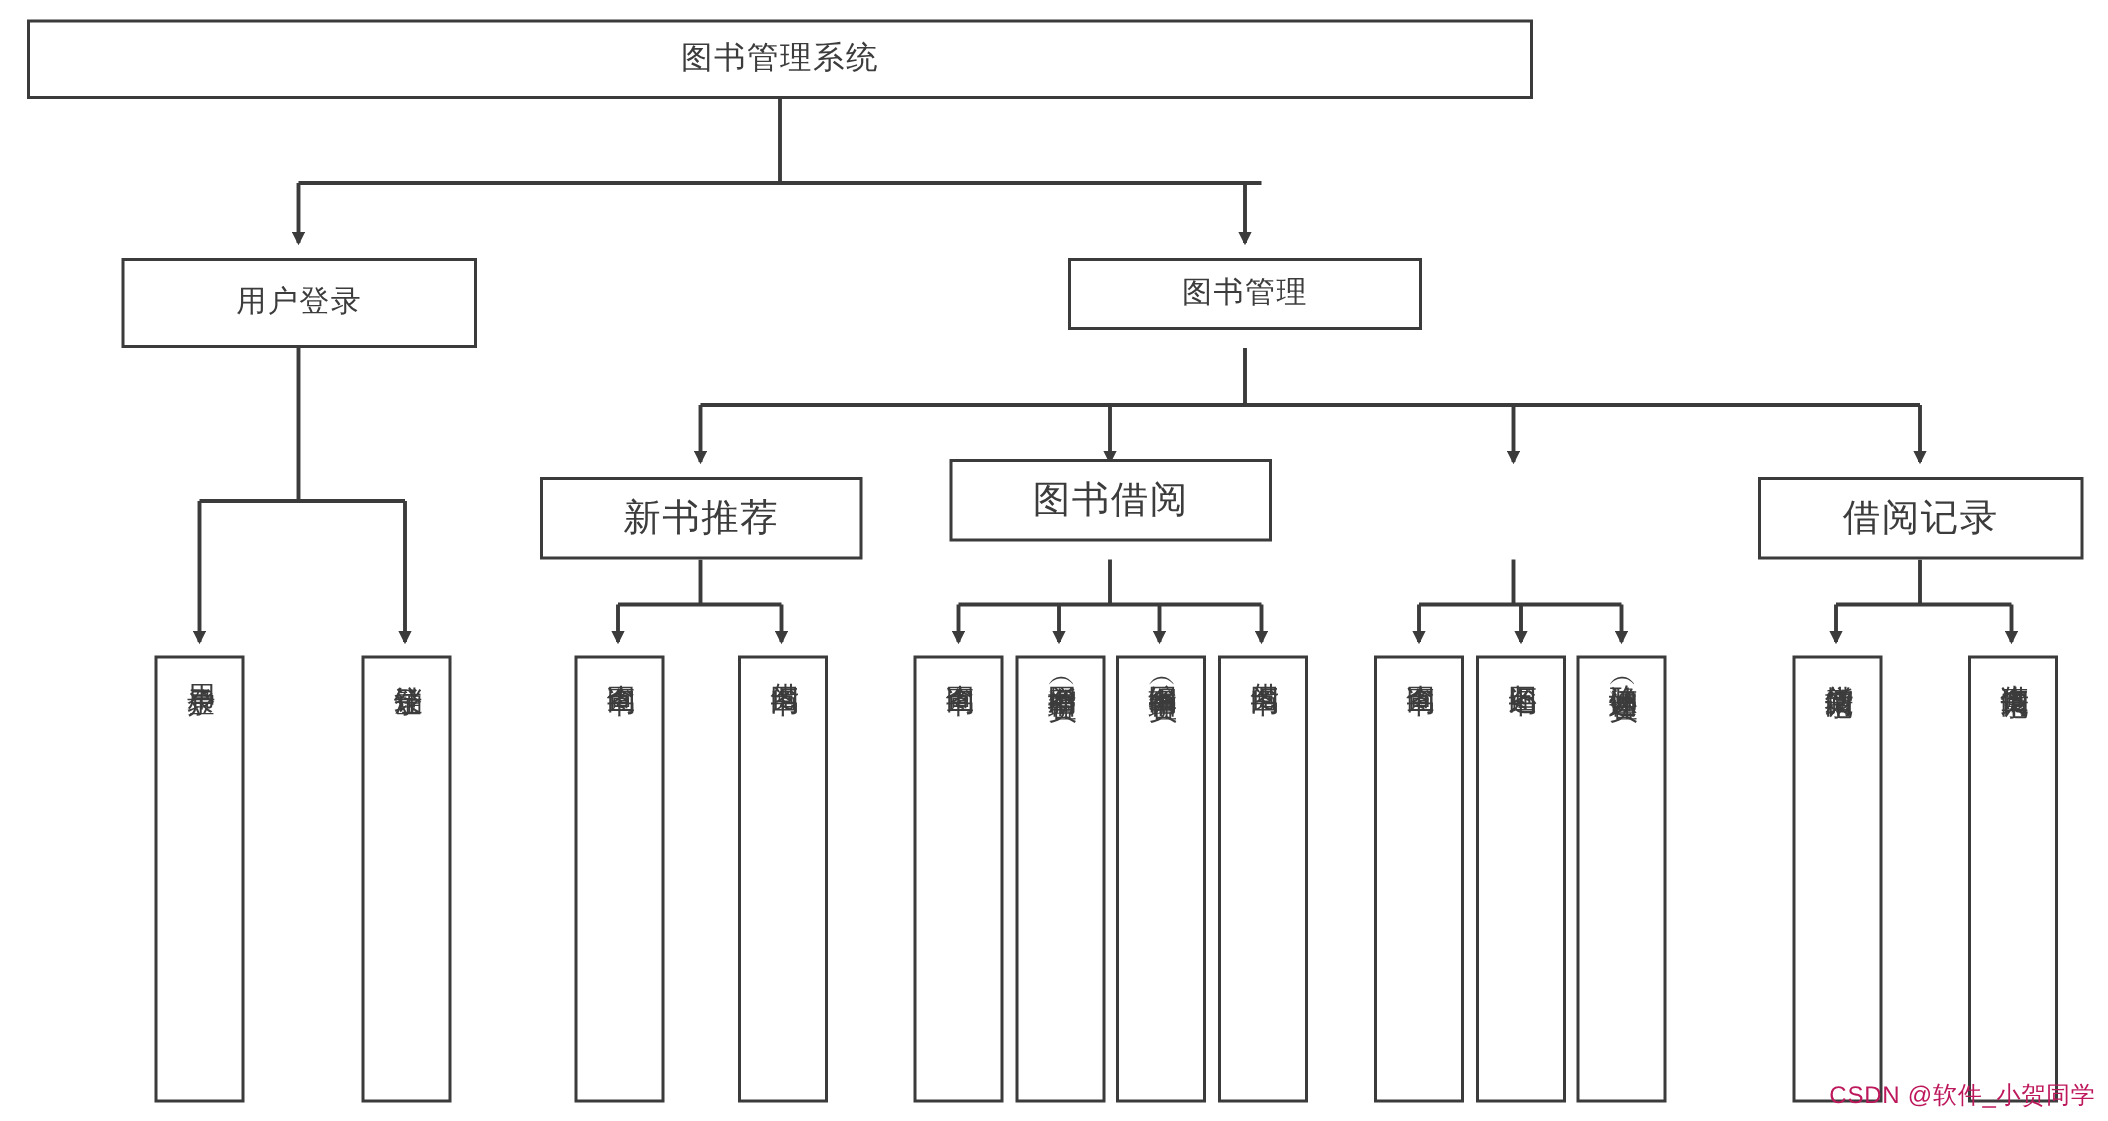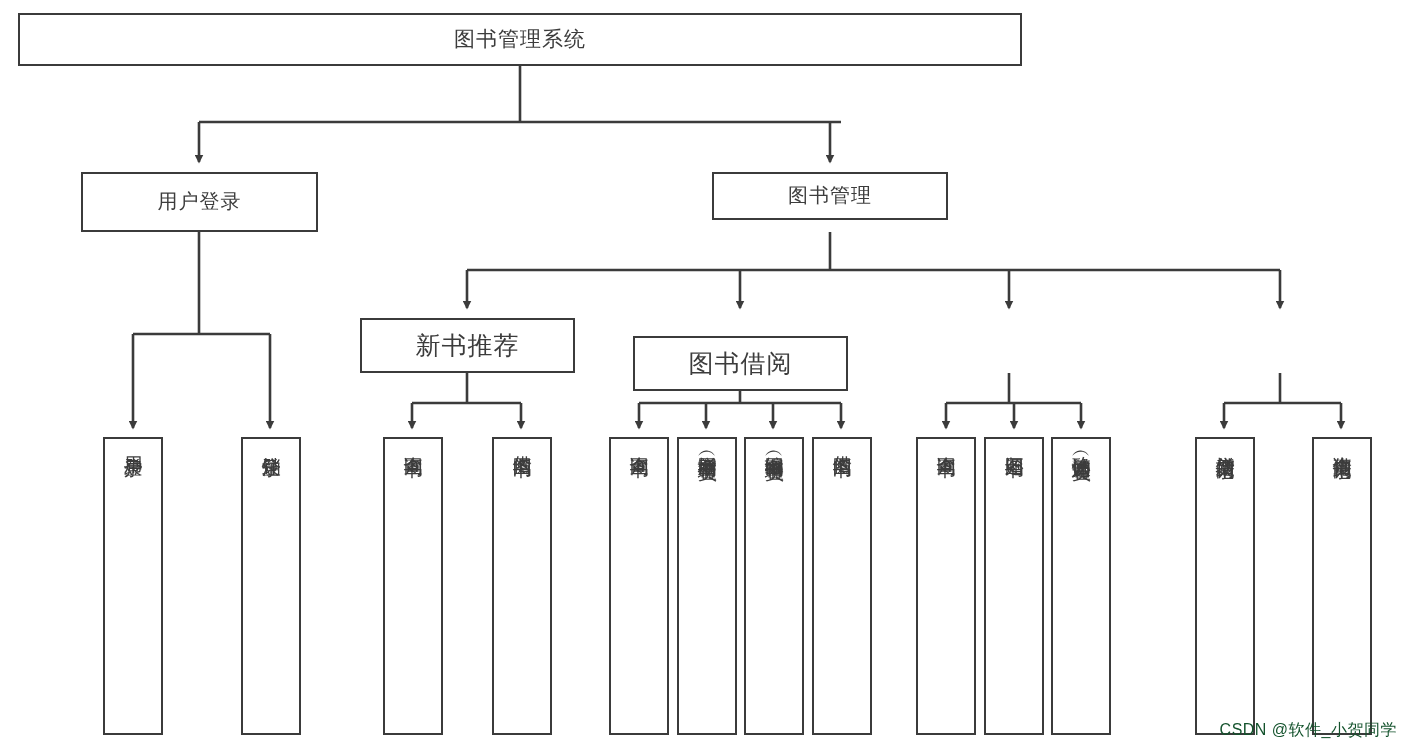--- a/index.html
+++ b/index.html
@@ -65,21 +65,21 @@
     letter-spacing: 1px;
   }
   .leaf .vtext {
     max-height: 292px;
   }
   #watermark {
     position: absolute;
     right: 8px;
     bottom: 6px;
     font-size: 16px;
-    color: #14532d;
+    color: #be185d;
     letter-spacing: 0.5px;
     white-space: nowrap;
     user-select: none;
   }
 </style>
 </head>
 <body>
 
 <div id="diagram-root">
 
@@ -140,22 +140,25 @@
   <div class="node level1" style="left:81px; top:172px; width:237px; height:60px;">
     <span class="htext">用户登录</span>
   </div>
   <div class="node level1" style="left:712px; top:172px; width:236px; height:48px;">
     <span class="htext">图书管理</span>
   </div>
 
   <div class="node level2" style="left:360px; top:318px; width:215px; height:55px;">
     <span class="htext">新书推荐</span>
   </div>
-  <div class="node level2" style="left:633px; top:336px; width:215px; height:55px;">
+  <div class="node level2" style="left:633px; top:306px; width:215px; height:55px;">
     <span class="htext">图书借阅</span>
+  </div>
+  <div class="node level2" style="left:1172px; top:318px; width:217px; height:55px;">
+    <span class="htext">借阅记录</span>
   </div>
 
   <div class="node leaf" style="left:103px; top:437px; width:60px; height:298px;">
     <span class="vtext">用户登录</span>
   </div>
   <div class="node leaf" style="left:241px; top:437px; width:60px; height:298px;">
     <span class="vtext">注销登录</span>
   </div>
 
   <div class="node leaf" style="left:383px; top:437px; width:60px; height:298px;">

